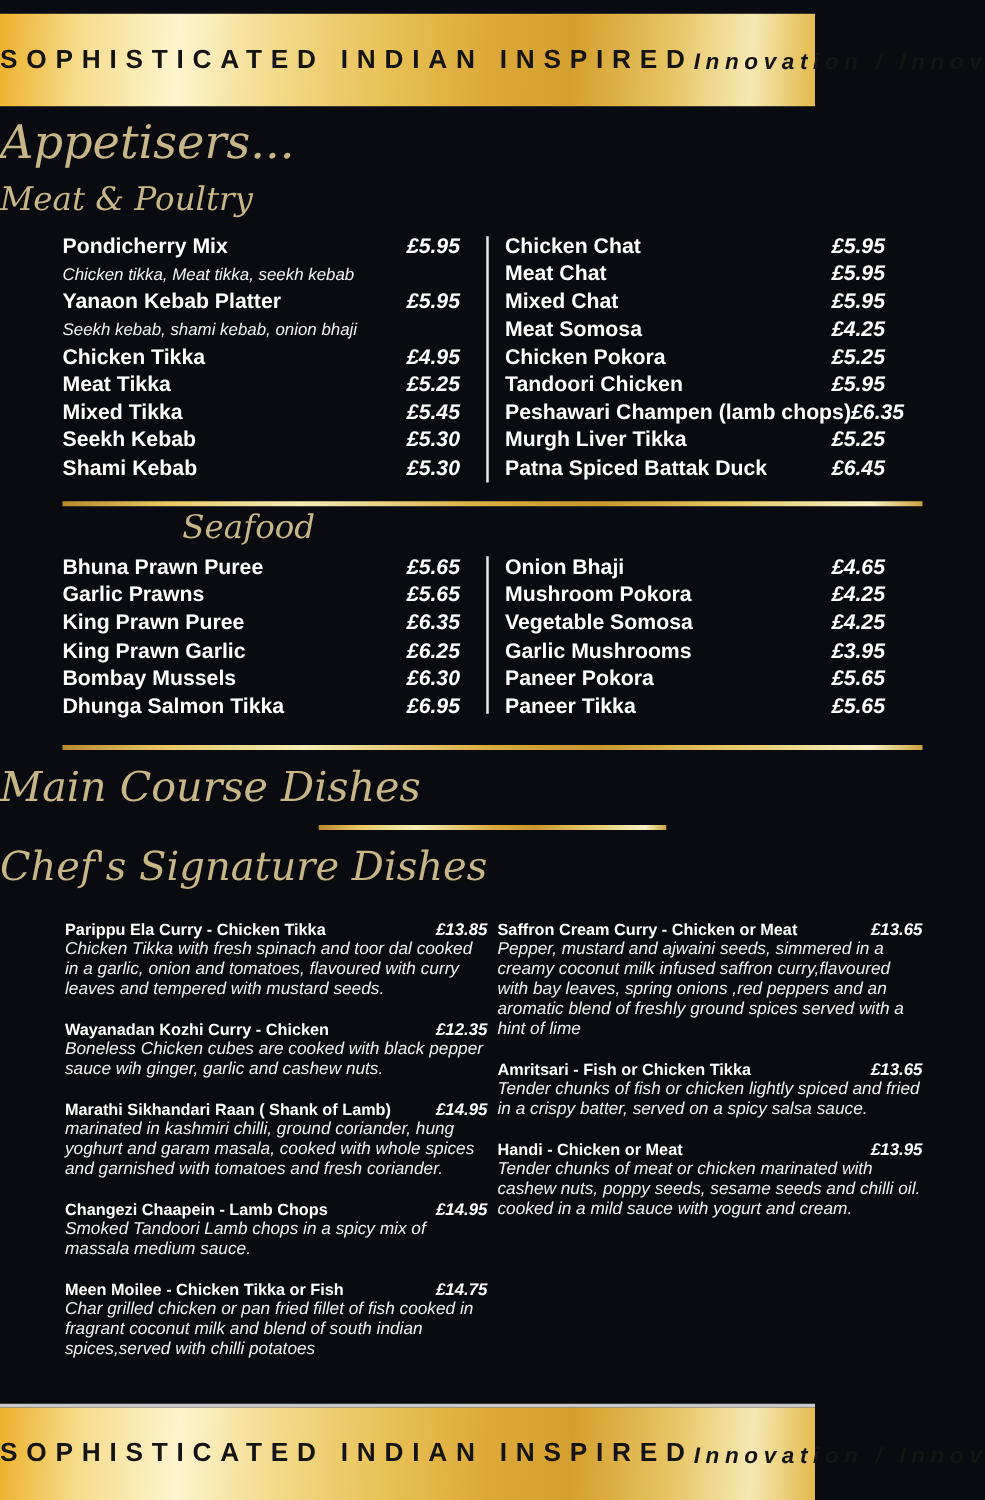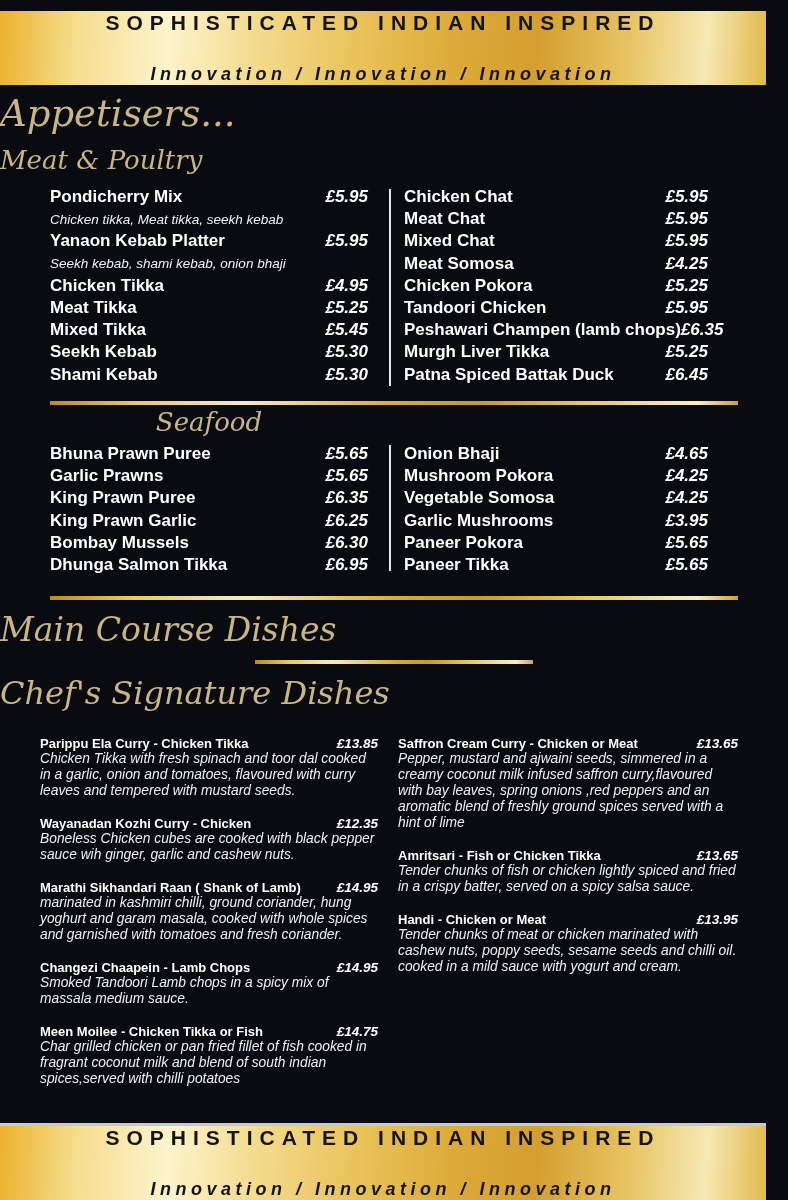--- a/index.html
+++ b/index.html
@@ -3,43 +3,43 @@
 <meta charset="utf-8">
 <style>
   html,body{margin:0;padding:0;background:#000;}
   .menu{
     position:relative;width:788px;height:1200px;
     background:#0a0b10;overflow:hidden;
     font-family:"Liberation Sans",sans-serif;
   }
   
   .banner{
-    position:absolute;left:0;width:766px;height:74px;
+    position:absolute;left:0;width:652px;height:74px;
     background:linear-gradient(93deg,#edb12d 0%,#f6dd8d 10%,#fdf4cd 22%,#f3da8b 34%,
       #e8c055 48%,#dca938 60%,#d49f2e 70%,#e7c463 82%,#f6e9b4 92%,#e2b84a 100%);
-    display:flex;flex-direction:column;justify-content:space-between;align-items:center;
+    display:flex;flex-direction:row;justify-content:flex-start;align-items:center;
   }
   .banner-top{top:11px;}
   .banner-bottom{top:1123px;height:77px;border-top:3px solid #c9c9c9;box-sizing:border-box;}
   .banner-title{
     font-size:21px;font-weight:bold;letter-spacing:7px;color:#141414;white-space:nowrap;
   }
   .banner-sub{
     font-size:18px;font-weight:bold;letter-spacing:4.5px;color:#141414;margin-top:3px;white-space:nowrap;font-style:italic;
   }
   
   .script{
     position:absolute;left:0;width:788px;text-align:left;
     font-family:"DejaVu Serif",serif;font-style:italic;color:#c9b687;
   }
   .h-appetisers{top:92px;font-size:37px;}
   .h-meat{top:145px;font-size:26px;}
   .h-sub{position:absolute;text-align:center;font-family:"DejaVu Serif",serif;
     font-style:italic;color:#c9b687;font-size:26px;}
-  .h-seafood{left:50px;width:318px;top:407px;font-style:italic;}
+  .h-seafood{left:40px;width:318px;top:407px;font-style:italic;}
   .h-veg{left:404px;width:304px;top:407px;}
   .h-main{top:610px;font-size:33px;}
   .h-chefs{top:674px;font-size:32px;}
   
   .hr-gold{
     position:absolute;height:4px;
     background:linear-gradient(90deg,#b98a2e 0%,#e8c863 12%,#f6ecb6 28%,#d9ab3c 50%,
       #c89732 62%,#e6c966 78%,#f8f0c4 94%,#caa13c 100%);
   }
   .hr1{left:50px;top:401px;width:688px;}
@@ -55,21 +55,21 @@
   .mp-right,.veg-items{left:404px;width:304px;}
   .mp-left,.mp-right{top:186px;}
   .sf-items,.veg-items{top:443px;}
   .prow{display:flex;justify-content:space-between;align-items:center;height:22.2px;}
   .pname{font-size:17px;font-weight:bold;color:#ffffff;white-space:nowrap;}
   .pprice{font-size:17px;font-weight:bold;font-style:italic;color:#ffffff;white-space:nowrap;}
   .pdesc{display:flex;align-items:center;height:22.2px;font-size:13.5px;font-style:italic;
     color:#f2f2f2;white-space:nowrap;}
   
   .mc-col{position:absolute;top:736px;}
-  .mc-left{left:40px;width:338px;}
+  .mc-left{left:52px;width:338px;}
   .mc-right{left:398px;width:340px;}
   .dish{margin-bottom:17px;}
   .dish-head{display:flex;justify-content:space-between;align-items:baseline;}
   .dish-name{font-size:13px;font-weight:bold;color:#ffffff;}
   .dish-price{font-size:13.5px;font-weight:bold;font-style:italic;color:#ffffff;
     white-space:nowrap;margin-left:8px;}
   .dish-desc{font-size:13.8px;font-style:italic;color:#f0f0f0;line-height:16px;}
 </style>
 </head>
 <body>

